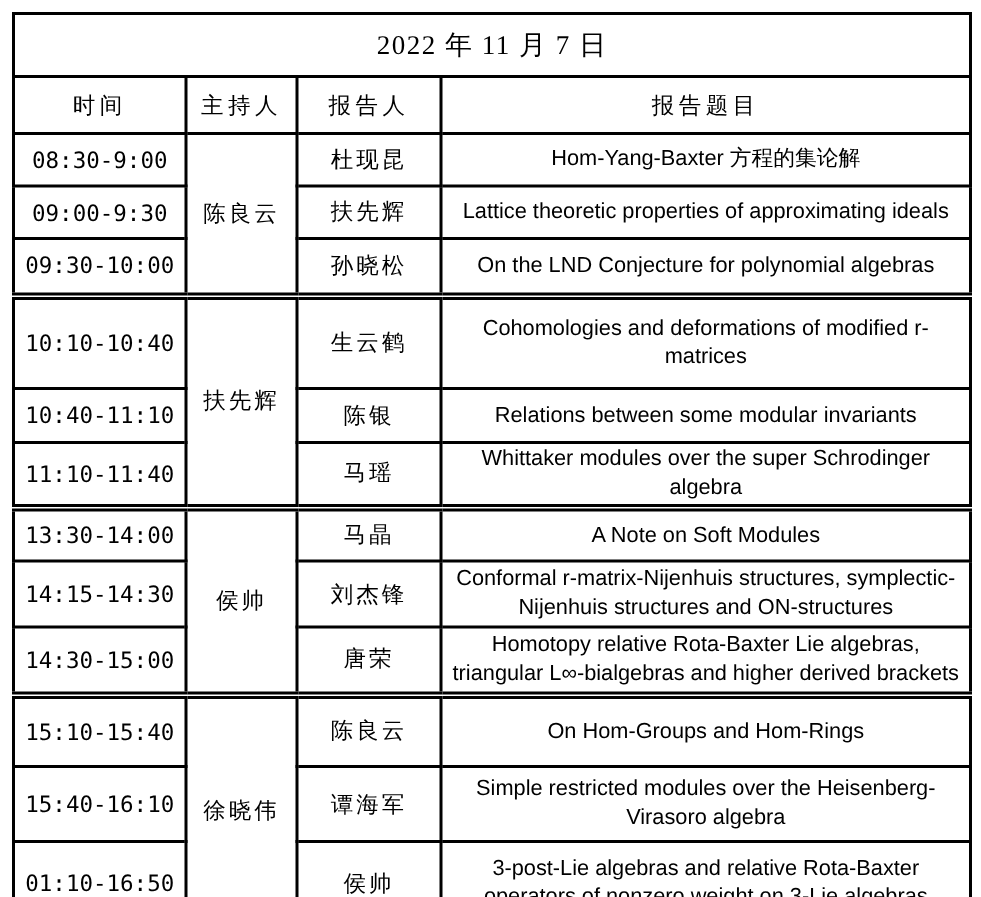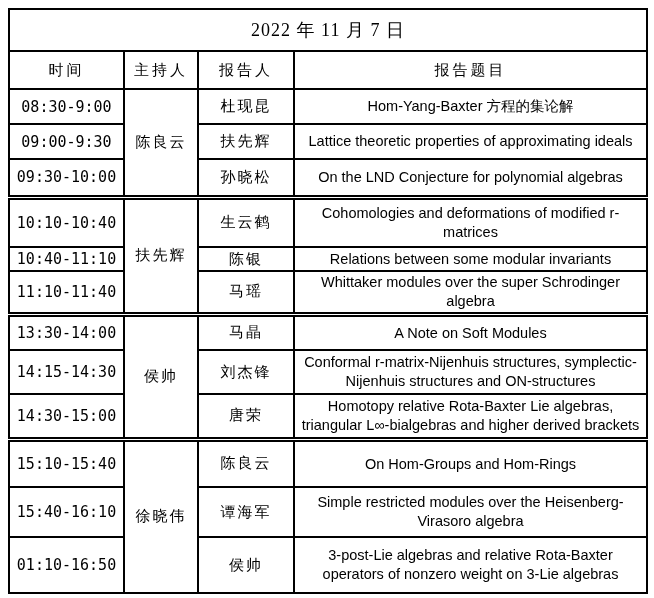--- a/index.html
+++ b/index.html
@@ -93,27 +93,27 @@
       <td class="time">09:00-9:30</td>
       <td class="speaker">扶先辉</td>
       <td class="talk">Lattice theoretic properties of approximating ideals</td>
     </tr>
     <tr style="height:38px">
       <td class="time">09:30-10:00</td>
       <td class="speaker">孙晓松</td>
       <td class="talk">On the LND Conjecture for polynomial algebras</td>
     </tr>
 
-    <tr class="session-start" style="height:50px">
+    <tr class="session-start" style="height:62px">
       <td class="time">10:10-10:40</td>
       <td class="chair" rowspan="3">扶先辉</td>
       <td class="speaker">生云鹤</td>
       <td class="talk">Cohomologies and deformations of modified r-matrices</td>
     </tr>
-    <tr style="height:24px">
+    <tr style="height:36px">
       <td class="time">10:40-11:10</td>
       <td class="speaker">陈银</td>
       <td class="talk">Relations between some modular invariants</td>
     </tr>
     <tr style="height:30px">
       <td class="time">11:10-11:40</td>
       <td class="speaker">马瑶</td>
       <td class="talk">Whittaker modules over the super Schrodinger algebra</td>
     </tr>
 

